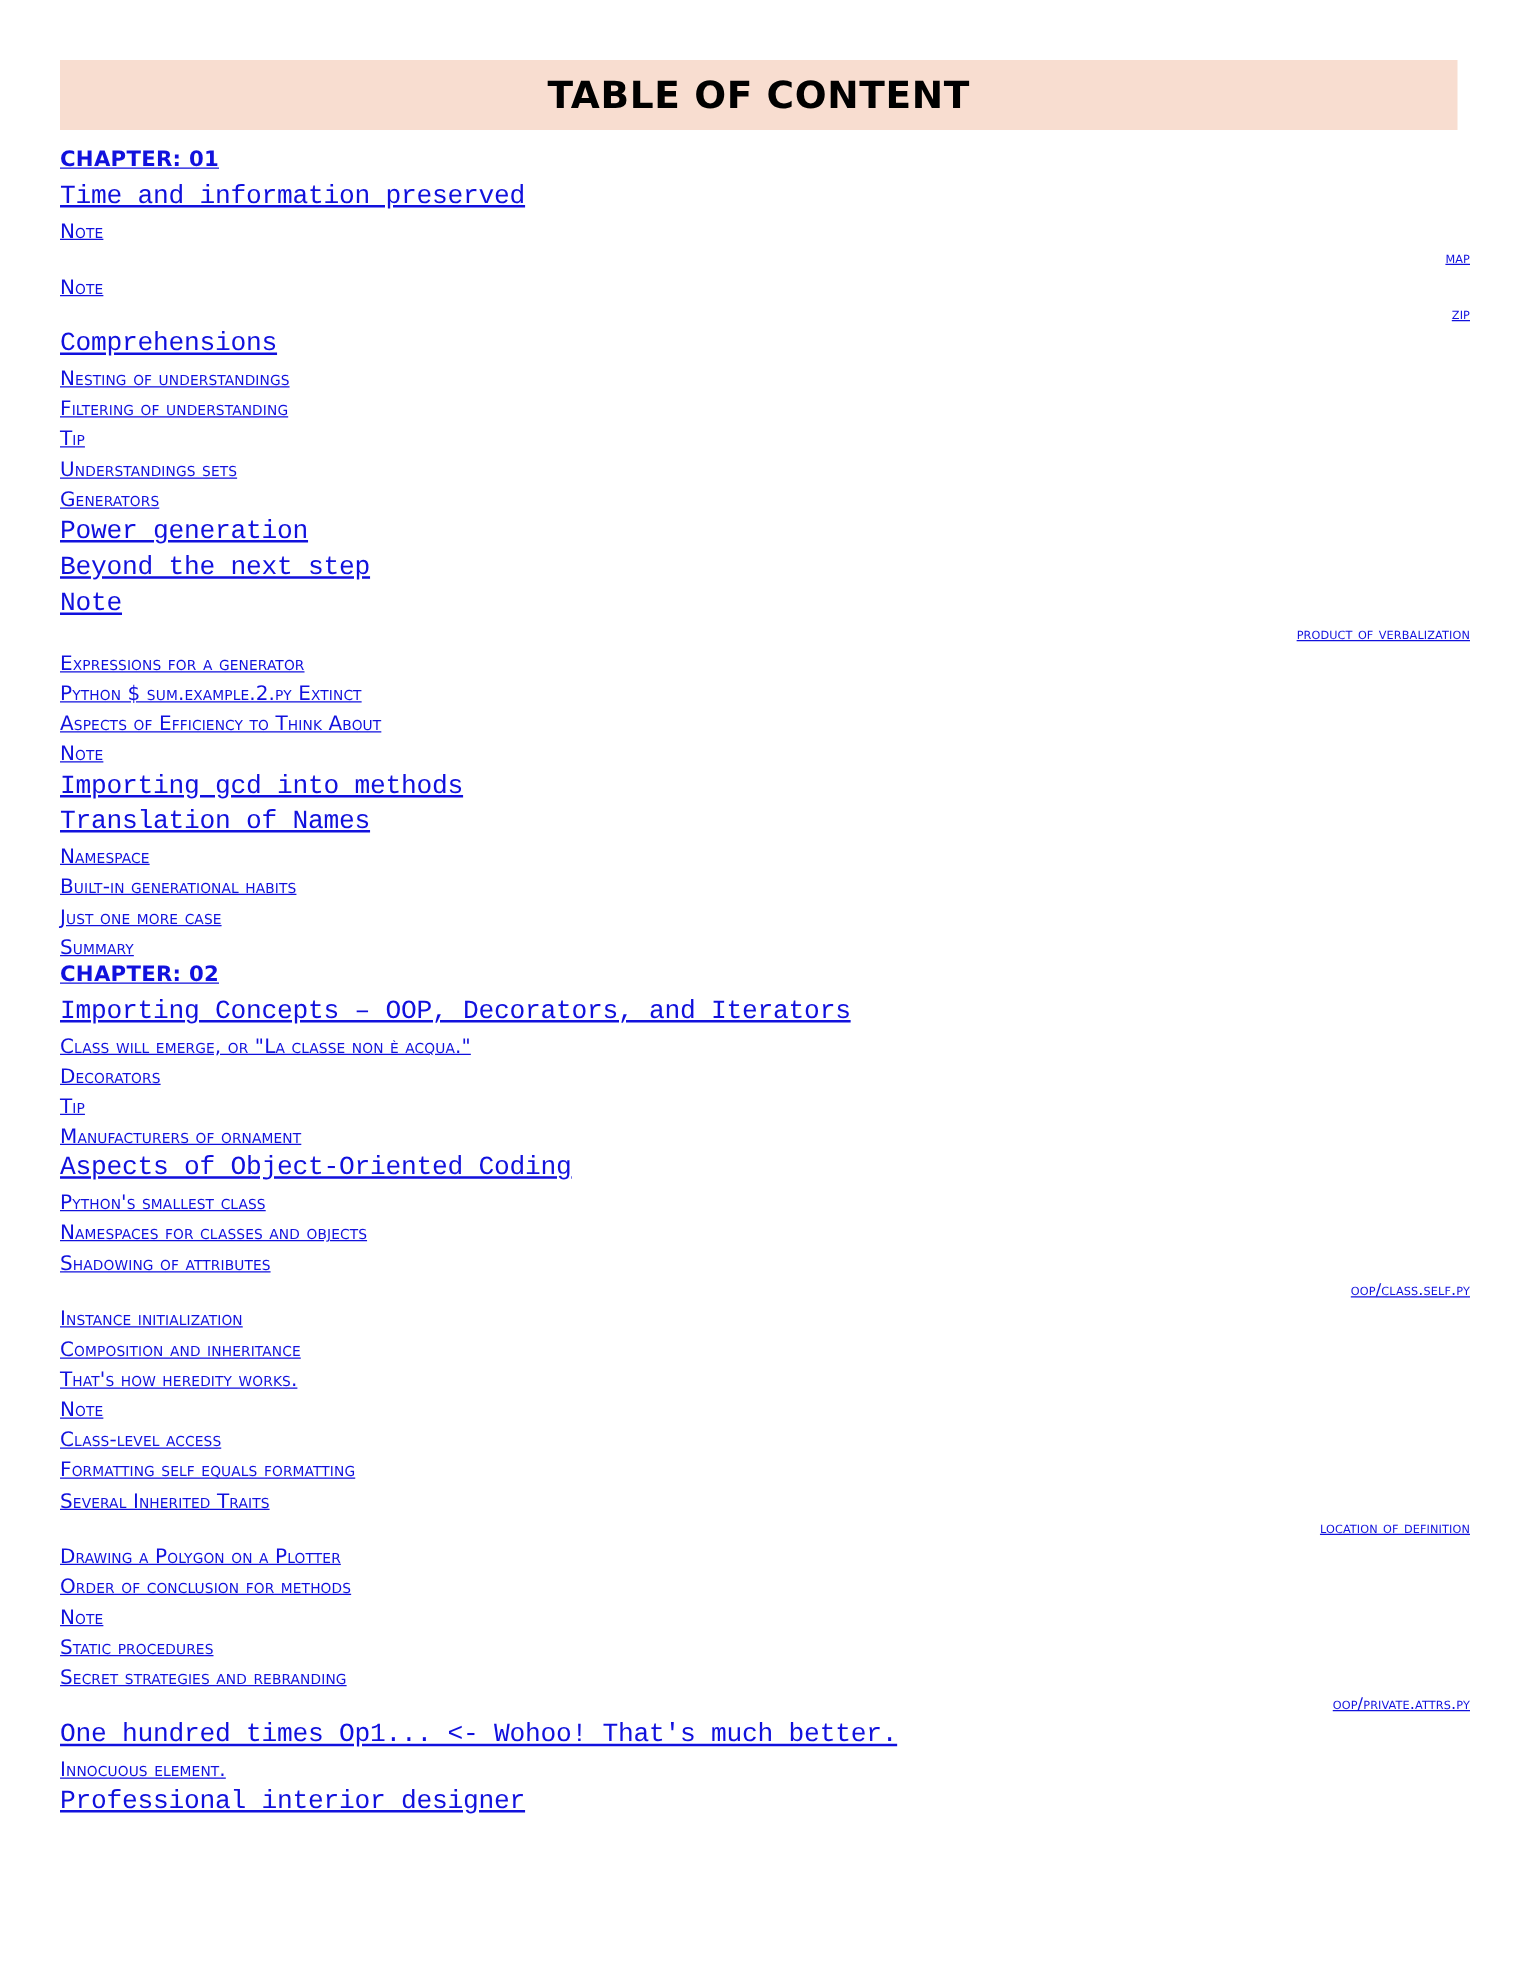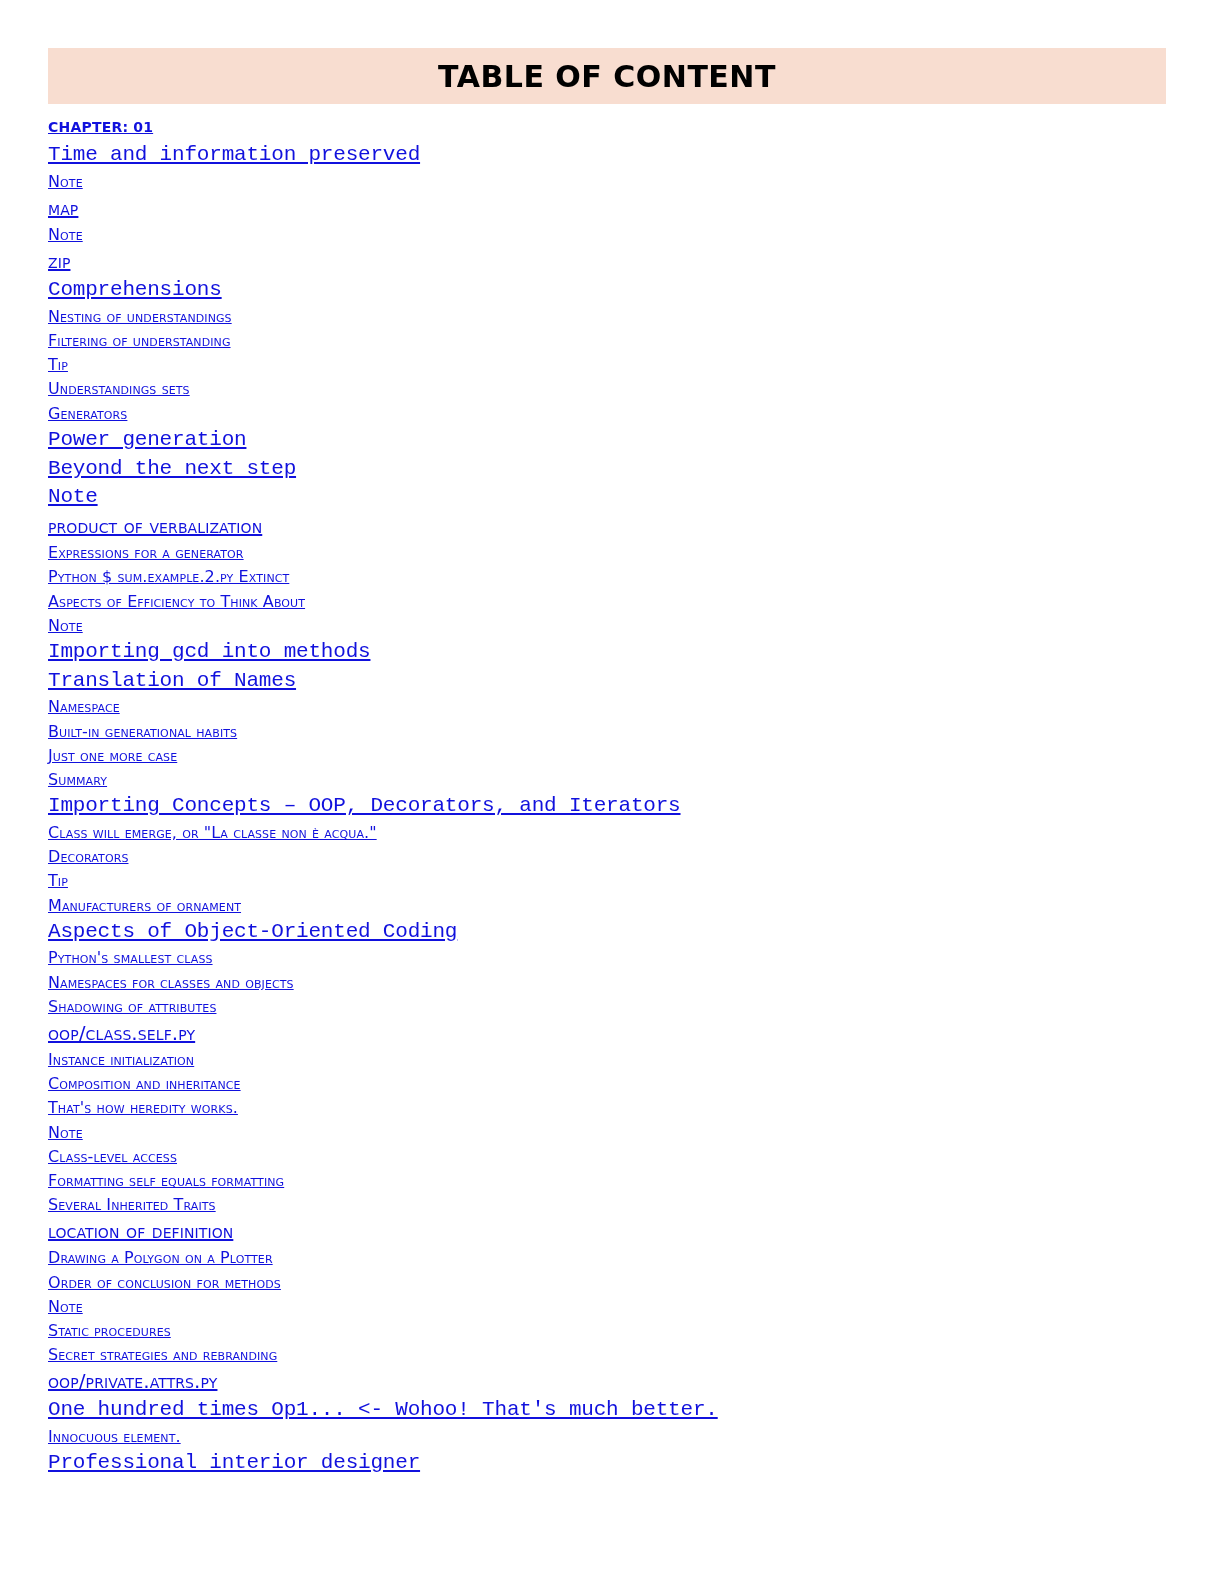--- a/index.html
+++ b/index.html
@@ -44,21 +44,21 @@
     color: #1111dd;
     text-decoration: underline;
     white-space: nowrap;
     display: block;
     cursor: pointer;
   }
   
   .lvl-chapter {
     font-family: "DejaVu Sans", sans-serif;
     font-weight: bold;
-    font-size: 14px;
+    font-size: 17px;
     line-height: 1.0;
     margin: 0 0 9px 0;
     letter-spacing: 0.2px;
   }
   
   .lvl-major {
     font-family: Liberation Mono, monospace;
     font-size: 21px;
     line-height: 1.18;
     font-weight: 400;
@@ -70,25 +70,26 @@
     font-family: "DejaVu Sans", sans-serif;
     font-size: 16px;
     line-height: 1.2;
     font-variant: small-caps;
     margin: 0 0 5px 0;
     letter-spacing: 0.1px;
   }
   
   .lvl-code {
     font-family: "DejaVu Sans", sans-serif;
-    font-size: 20px;
+    font-size: 13px;
     line-height: 1.2;
     font-variant: small-caps;
     margin: 0 0 5px 0;
     letter-spacing: 0.1px;
+    text-align: right;
   }
 </style>
 </head>
 <body>
 
 <div class="page">
 
   <div class="title-bar">
     <div class="title">TABLE OF CONTENT</div>
   </div>
@@ -113,20 +114,21 @@
       <a class="entry lvl-sub">Expressions for a generator</a>
       <a class="entry lvl-sub">Python $ sum.example.2.py Extinct</a>
       <a class="entry lvl-sub">Aspects of Efficiency to Think About</a>
       <a class="entry lvl-sub">Note</a>
       <a class="entry lvl-major">Importing gcd into methods</a>
       <a class="entry lvl-major">Translation of Names</a>
       <a class="entry lvl-sub">Namespace</a>
       <a class="entry lvl-sub">Built-in generational habits</a>
       <a class="entry lvl-sub">Just one more case</a>
       <a class="entry lvl-sub">Summary</a>
+      <a class="entry lvl-chapter">CHAPTER: 02</a>
       <a class="entry lvl-major">Importing Concepts – OOP, Decorators, and Iterators</a>
       <a class="entry lvl-sub">Class will emerge, or "La classe non è acqua."</a>
       <a class="entry lvl-sub">Decorators</a>
       <a class="entry lvl-sub">Tip</a>
       <a class="entry lvl-sub">Manufacturers of ornament</a>
       <a class="entry lvl-major">Aspects of Object-Oriented Coding</a>
       <a class="entry lvl-sub">Python's smallest class</a>
       <a class="entry lvl-sub">Namespaces for classes and objects</a>
       <a class="entry lvl-sub">Shadowing of attributes</a>
       <a class="entry lvl-code">oop/class.self.py</a>

